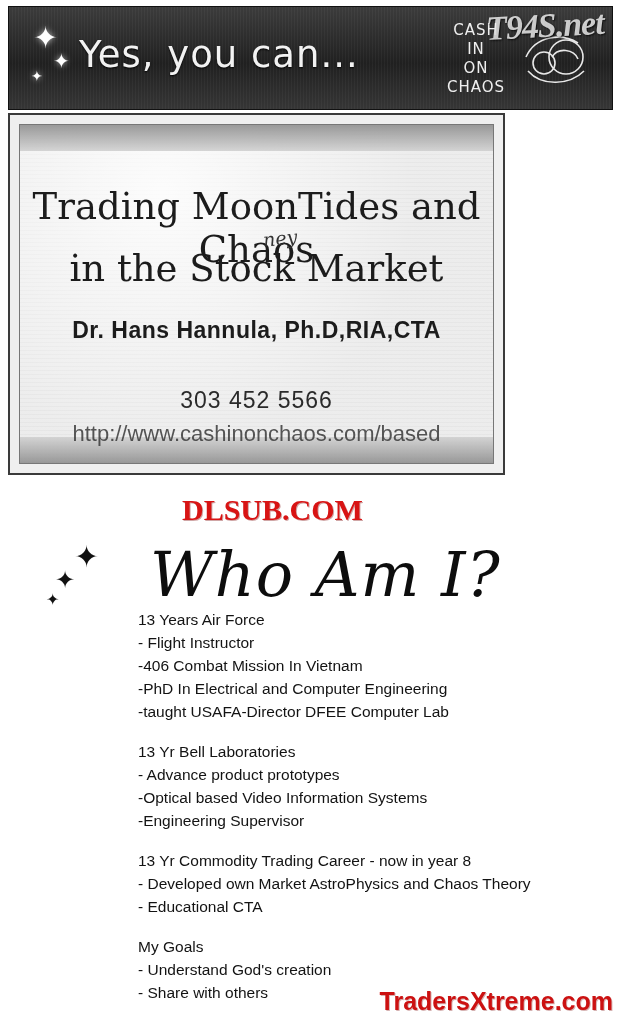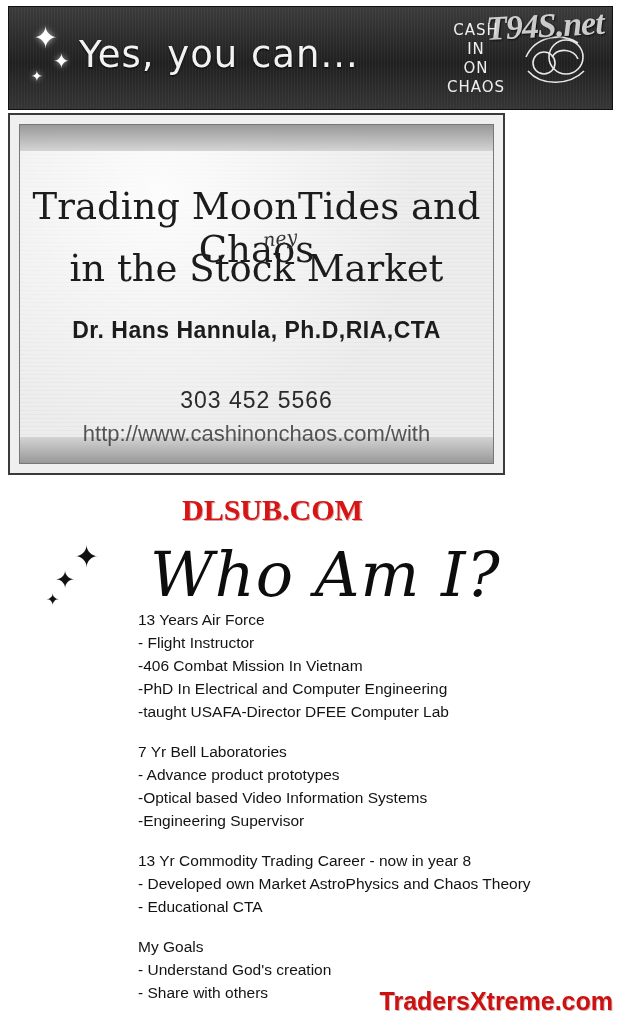--- a/index.html
+++ b/index.html
@@ -308,21 +308,21 @@
   <div id="slide2-inner">
     <div id="slide2-band"></div>
     <div id="slide2-band-bottom"></div>
 
     <div class="s2-line" id="s2-title1">Trading MoonTides and Chaos</div>
     <div id="s2-handwrite">ney</div>
     <div class="s2-line" id="s2-title2">in the Stock Market</div>
 
     <div class="s2-line" id="s2-author">Dr. Hans Hannula, Ph.D,RIA,CTA</div>
     <div class="s2-line" id="s2-phone">303 452 5566</div>
-    <div class="s2-line" id="s2-url">http://www.cashinonchaos.com/with</div>
+    <div class="s2-line" id="s2-url">http://www.cashinonchaos.com/based</div>
   </div>
 </div>
 
 <div id="slide3">
   <div class="bleed" id="bleed-1"></div>
   <div class="bleed" id="bleed-2"></div>
 
   <div id="wm-dlsub">DLSUB.COM</div>
 
   <span class="sparkle-black" id="s3-spark-a">✦</span>
@@ -331,21 +331,21 @@
 
   <div id="who-title">Who Am I?</div>
 
   <div id="bullets">
     <div class="b-line">13 Years Air Force</div>
     <div class="b-line">- Flight Instructor</div>
     <div class="b-line">-406 Combat Mission In Vietnam</div>
     <div class="b-line">-PhD In Electrical and Computer Engineering</div>
     <div class="b-line">-taught USAFA-Director DFEE Computer Lab</div>
     <div class="b-gap"></div>
-    <div class="b-line">7 Yr Bell Laboratories</div>
+    <div class="b-line">13 Yr Bell Laboratories</div>
     <div class="b-line">- Advance product prototypes</div>
     <div class="b-line">-Optical based Video Information Systems</div>
     <div class="b-line">-Engineering Supervisor</div>
     <div class="b-gap"></div>
     <div class="b-line">13 Yr Commodity Trading Career - now in year 8</div>
     <div class="b-line">- Developed own Market AstroPhysics and Chaos Theory</div>
     <div class="b-line">- Educational CTA</div>
     <div class="b-gap"></div>
     <div class="b-line">My Goals</div>
     <div class="b-line">- Understand God's creation</div>

